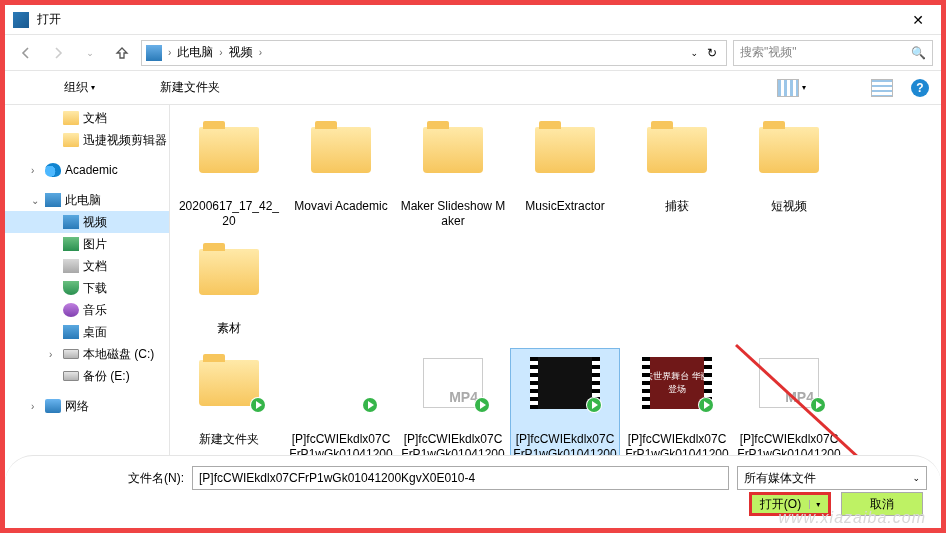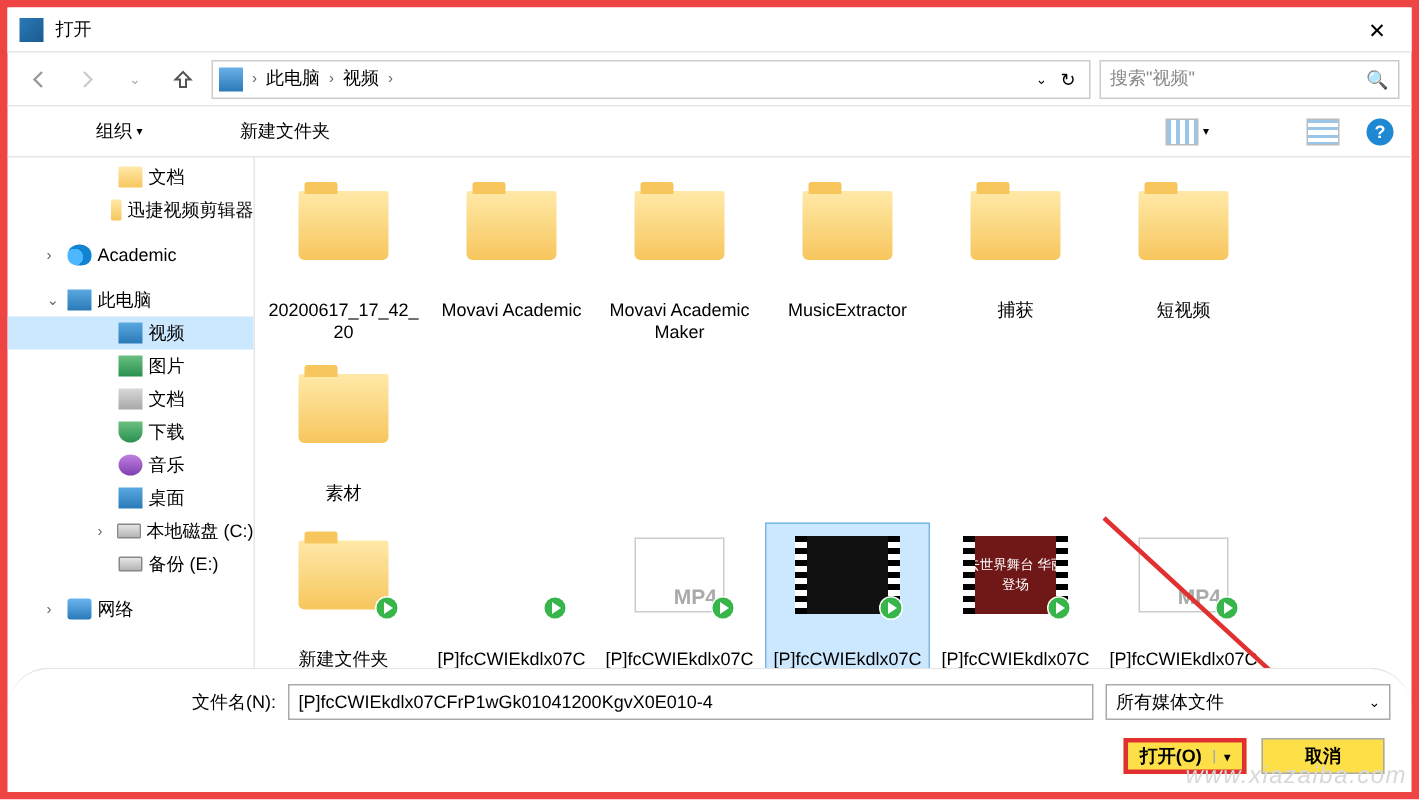--- a/index.html
+++ b/index.html
@@ -21,21 +21,21 @@
 .searchbox { width: 200px; height: 26px; border: 1px solid #ccc; display: flex; align-items: center; padding: 0 6px; color: #888; gap: 4px; }
 .toolbar { height: 34px; display: flex; align-items: center; padding: 0 12px; gap: 18px; border-bottom: 1px solid #e5e5e5; }
 .toolbar .tb-item { display: flex; align-items: center; gap: 3px; cursor: pointer; margin-left: 47px; }
 .toolbar .spacer { flex: 1; }
 .toolbar .view-icon { width: 22px; height: 18px; border: 1px solid #bbb; display: inline-block; }
 .toolbar .help { width: 18px; height: 18px; border-radius: 50%; background: #1e88d2; color: #fff; display: flex; align-items: center; justify-content: center; font-weight: bold; }
 .body-area { flex: 1; display: flex; min-height: 0; }
 .sidebar { width: 165px; border-right: 1px solid #e5e5e5; padding: 2px 0; overflow: hidden; }
 .tree-item { display: flex; align-items: center; height: 22px; padding-left: 8px; gap: 4px; cursor: pointer; white-space: nowrap; }
 .tree-item.lvl1 { padding-left: 26px; }
-.tree-item.lvl2 { padding-left: 60px; }
+.tree-item.lvl2 { padding-left: 44px; }
 .tree-item.selected { background: #cce8ff; }
 .tree-exp { width: 10px; font-size: 10px; color: #666; }
 .tree-icon { width: 16px; height: 14px; display: inline-block; }
 .ico-folder { background: linear-gradient(#ffe9a8,#f7c65d); border-radius: 1px; }
 .ico-onedrive { background: radial-gradient(circle at 30% 60%, #4db8ff 40%, #1084d0 41%); border-radius: 50% 50% 40% 40%; }
 .ico-pc { background: linear-gradient(#5aa8e0,#2a7ab8); }
 .ico-video { background: linear-gradient(#5aa8e0,#2a7ab8); }
 .ico-image { background: linear-gradient(#6ac080,#2a9050); }
 .ico-doc { background: linear-gradient(#d8d8d8,#a8a8a8); }
 .ico-down { background: linear-gradient(#6ac080,#2a9050); border-radius: 0 0 50% 50%; }
@@ -51,31 +51,31 @@
 .folder-shape { width: 60px; height: 46px; background: linear-gradient(#ffe9a8,#f7c65d); border-radius: 2px 2px 4px 4px; position: relative; }
 .folder-shape::before { content:""; position:absolute; top:-6px; left:4px; width:22px; height:8px; background:#f7c65d; border-radius:2px 2px 0 0; }
 .vid-thumb { width: 70px; height: 52px; background: #222; position: relative; display:flex; align-items:center; justify-content:center; color:#fff; font-size:9px; text-align:center; }
 .vid-thumb::before, .vid-thumb::after { content:""; position:absolute; top:0; bottom:0; width:8px; background:repeating-linear-gradient(#000 0 4px,#fff 4px 8px); }
 .vid-thumb::before { left:0; } .vid-thumb::after { right:0; }
 .mp4-thumb { width:60px; height:50px; border:1px solid #ccc; background:#fff; position:relative; display:flex; align-items:flex-end; justify-content:flex-end; }
 .mp4-thumb .ext { color:#aaa; font-size:14px; font-weight:bold; padding:2px 4px; }
 .play-badge { position:absolute; bottom:-2px; right:-2px; width:18px; height:18px; }
 .play-badge svg { width:18px; height:18px; }
 .file-label { text-align: center; margin-top: 20px; line-height: 1.25; max-height: 60px; overflow: hidden; word-break: break-all; width: 100%; }
-.bottom { border-top: 1px solid #e5e5e5; padding: 10px 14px 12px; display:flex; flex-direction:column; gap:12px; position:relative;border-radius:28px; }
+.bottom { border-top: 1px solid #e5e5e5; padding: 10px 14px 12px; display:flex; flex-direction:column; gap:2px; position:relative;border-radius:28px; }
 .row { display:flex; align-items:center; gap:8px; }
 .fn-label { width:165px; text-align:right; }
 .fn-input { flex:1; height:24px; border:1px solid #aaa; padding:0 6px; }
 .filter { width:190px; height:24px; border:1px solid #aaa; display:flex; align-items:center; padding:0 6px; justify-content:space-between; }
 .btns { display:flex; justify-content:flex-end; gap:10px; padding-right:4px; }
-.btn { min-width:82px; height:24px; border:1px solid #aaa; background:#fde047; display:flex; align-items:center; justify-content:center; gap:2px; cursor:pointer;font-weight:bold; }
+.btn { min-width:82px; height:24px; border:1px solid #aaa; background:#bef264; display:flex; align-items:center; justify-content:center; gap:2px; cursor:pointer; }
 .btn.primary-hl { border:3px solid #e03030; padding:0 2px; }
 .btn .dd { font-size:8px; border-left:1px solid #aaa; padding-left:6px; margin-left:6px; }
 .annot-arrow { position:absolute; pointer-events:none; }
-.watermark { position:absolute; right:8px; bottom:6px; color:#d8d8d8; font-size:16px; font-style:italic; letter-spacing:1px; pointer-events:none; }
+.watermark { position:absolute; right:20px; bottom:6px; color:#d8d8d8; font-size:16px; font-style:italic; letter-spacing:1px; pointer-events:none; }
 </style>
 </head>
 <body>
 
 <div class="window">
   <div class="titlebar">
     <div class="app-icon"></div>
     <div class="title">打开</div>
     <div class="close">✕</div>
   </div>
@@ -216,21 +216,21 @@
           <div class="file-item">
             <div class="file-thumb">
               <div class="folder-shape"></div>
             </div>
             <div class="file-label">Movavi Academic</div>
           </div>
           <div class="file-item">
             <div class="file-thumb">
               <div class="folder-shape"></div>
             </div>
-            <div class="file-label">Movavi Academic Maker</div>
+            <div class="file-label">Maker Slideshow Maker</div>
           </div>
           <div class="file-item">
             <div class="file-thumb">
               <div class="folder-shape"></div>
             </div>
             <div class="file-label">MusicExtractor</div>
           </div>
           <div class="file-item">
             <div class="file-thumb">
               <div class="folder-shape"></div>

